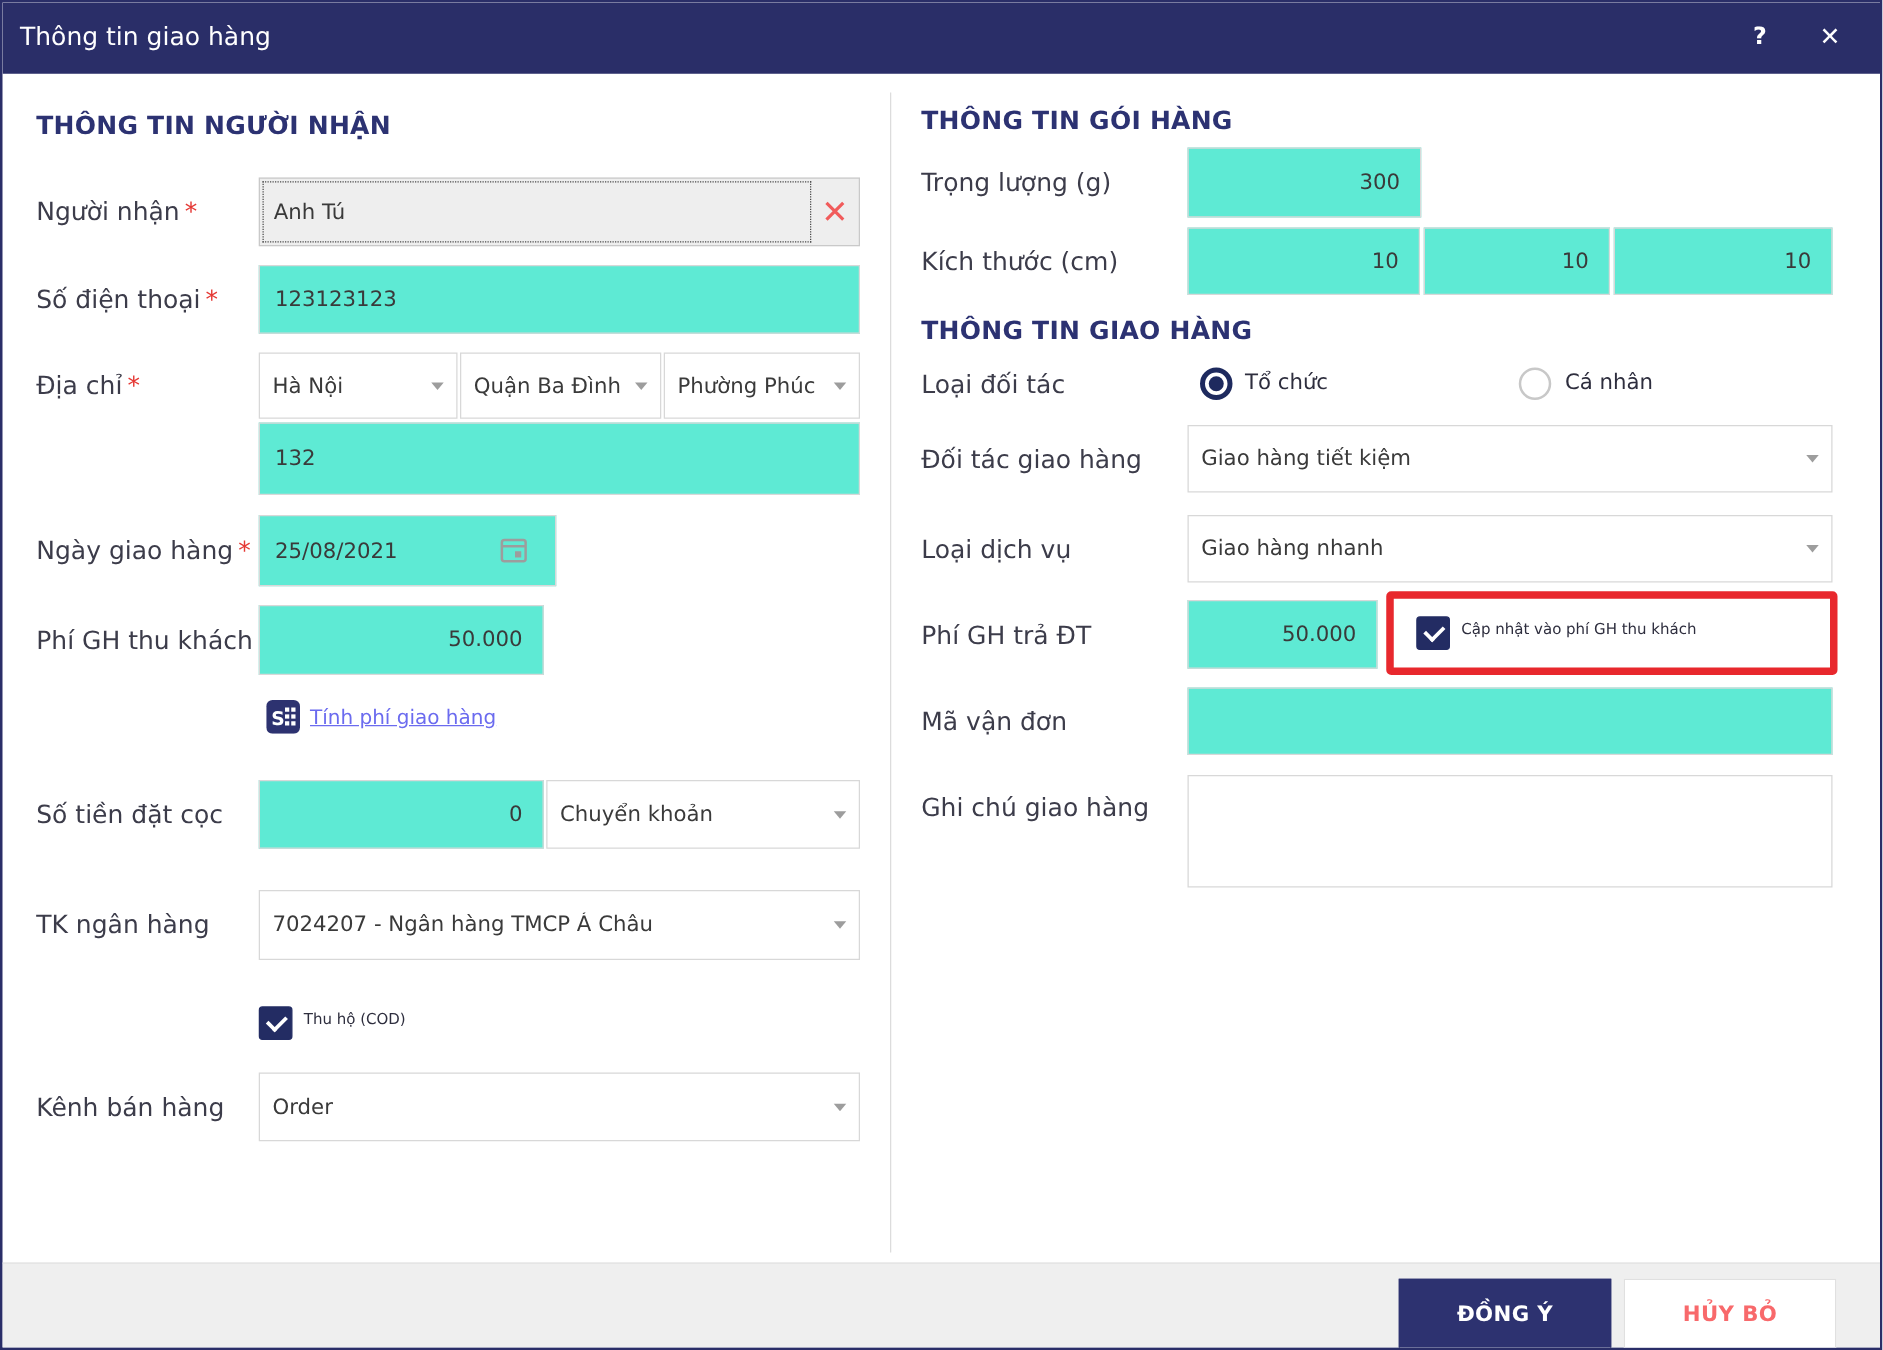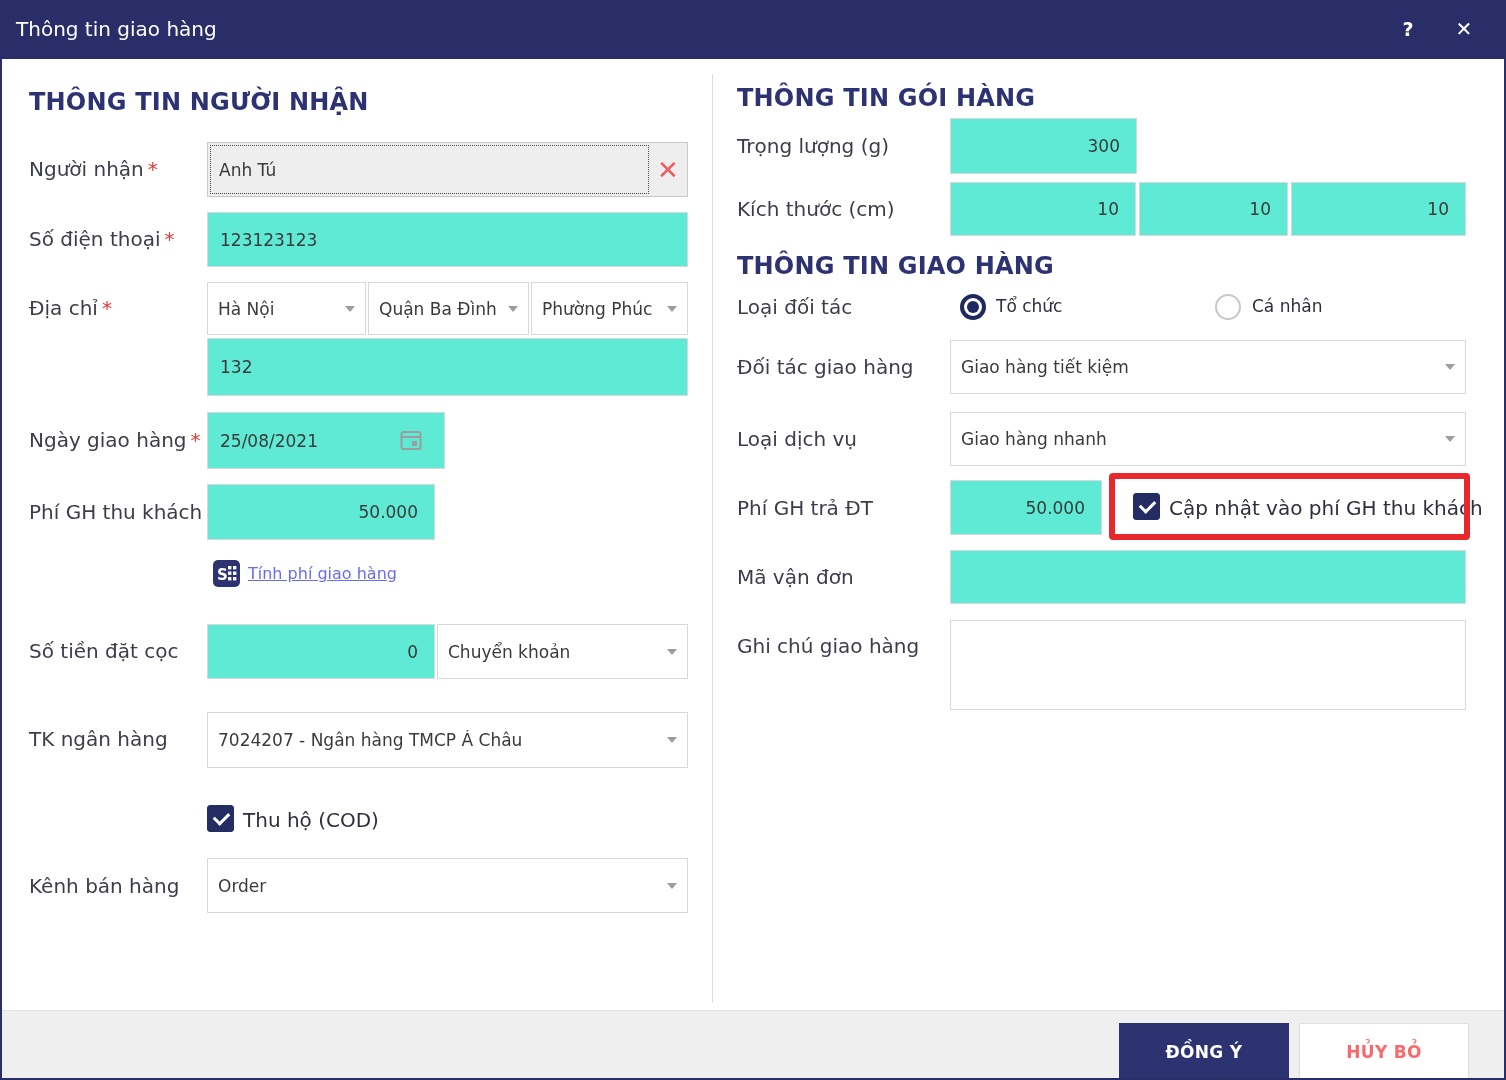--- a/index.html
+++ b/index.html
@@ -8,21 +8,21 @@
     background:#ffffff;border:2px solid #2a2e68;box-sizing:border-box;
     font-family:"DejaVu Sans",sans-serif;color:#3b3b47;
   }
   
   .titlebar{position:absolute;left:0;top:0;right:0;height:57px;background:#2a2e68;}
   .title{position:absolute;left:14px;top:15px;font-size:20px;color:#ffffff;}
   .tb-help{position:absolute;right:86px;top:16px;font-size:19px;font-weight:bold;color:#ffffff;cursor:pointer;width:20px;text-align:center;}
   .tb-close{position:absolute;right:28px;top:15px;font-size:20px;font-weight:bold;color:#ffffff;cursor:pointer;width:24px;text-align:center;}
   
   .vdivider{position:absolute;left:710px;top:72px;width:1px;height:928px;background:#dcdcdc;}
-  .section-h{position:absolute;font-size:24px;font-weight:bold;color:#2c3272;letter-spacing:.2px;}
+  .section-h{position:absolute;font-size:20px;font-weight:bold;color:#2c3272;letter-spacing:.2px;}
   .lbl{position:absolute;font-size:20px;color:#3c3c4a;line-height:24px;white-space:nowrap;}
   .req{color:#e53935;margin-left:4px;}
   .inp{position:absolute;border:1px solid #d8d8d8;background:#5eead4;font-size:17px;color:#3a3a3a;
        box-sizing:border-box;display:flex;align-items:center;padding:0 12px;overflow:hidden;white-space:nowrap;}
   .inp.num{justify-content:flex-end;padding-right:16px;}
   .dd{position:absolute;border:1px solid #d8d8d8;background:#fff;font-size:17px;color:#3a3a3a;
       box-sizing:border-box;display:flex;align-items:center;padding:0 10px;cursor:pointer;overflow:hidden;white-space:nowrap;}
   .dd .dd-val{flex:1;overflow:hidden;text-overflow:ellipsis;}
   .chev{width:0;height:0;border-left:5px solid transparent;border-right:5px solid transparent;
         border-top:6px solid #9d9d9d;margin-left:6px;flex:none;}
@@ -30,21 +30,21 @@
   .focus-wrap{position:absolute;background:#eeeeee;border:1px solid #c9c9c9;box-sizing:border-box;}
   .focus-inner{position:absolute;left:2px;top:2px;bottom:2px;right:38px;border:1px dotted #4a4a4a;
                display:flex;align-items:center;padding:0 8px;font-size:17px;color:#3a3a3a;background:#eeeeee;}
   .clear-x{position:absolute;right:4px;top:50%;transform:translateY(-50%);font-size:26px;font-weight:bold;
            color:#f15b5b;cursor:pointer;line-height:1;width:30px;text-align:center;}
   
   .cbx{position:absolute;width:27px;height:27px;border-radius:3px;border:1px solid #b9b9b9;background:#fff;cursor:pointer;box-sizing:border-box;}
   .cbx.on{background:#232c63;border-color:#232c63;}
   .cbx.on::after{content:"";position:absolute;left:6px;top:6px;width:12px;height:7px;
                  border-left:3px solid #fff;border-bottom:3px solid #fff;transform:rotate(-45deg);}
-  .cbx-lbl{position:absolute;font-size:20px;color:#2e2e3e;cursor:pointer;white-space:nowrap;}
+  .cbx-lbl{position:absolute;font-size:12px;color:#2e2e3e;cursor:pointer;white-space:nowrap;}
   
   .rad{position:absolute;width:26px;height:26px;border-radius:50%;box-sizing:border-box;cursor:pointer;background:#fff;}
   .rad.off{border:2px solid #c8c8c8;}
   .rad.on{border:4px solid #1e2a5e;}
   .rad.on::after{content:"";position:absolute;left:50%;top:50%;width:12px;height:12px;margin:-6px 0 0 -6px;
                  border-radius:50%;background:#1e2a5e;}
   .rad-lbl{position:absolute;font-size:17px;color:#2e2e3e;cursor:pointer;white-space:nowrap;}
   
   .fee-link{position:absolute;font-size:16px;color:#6b6bef;text-decoration:underline;cursor:pointer;}
   .calc-ico{position:absolute;width:27px;height:27px;cursor:pointer;}

